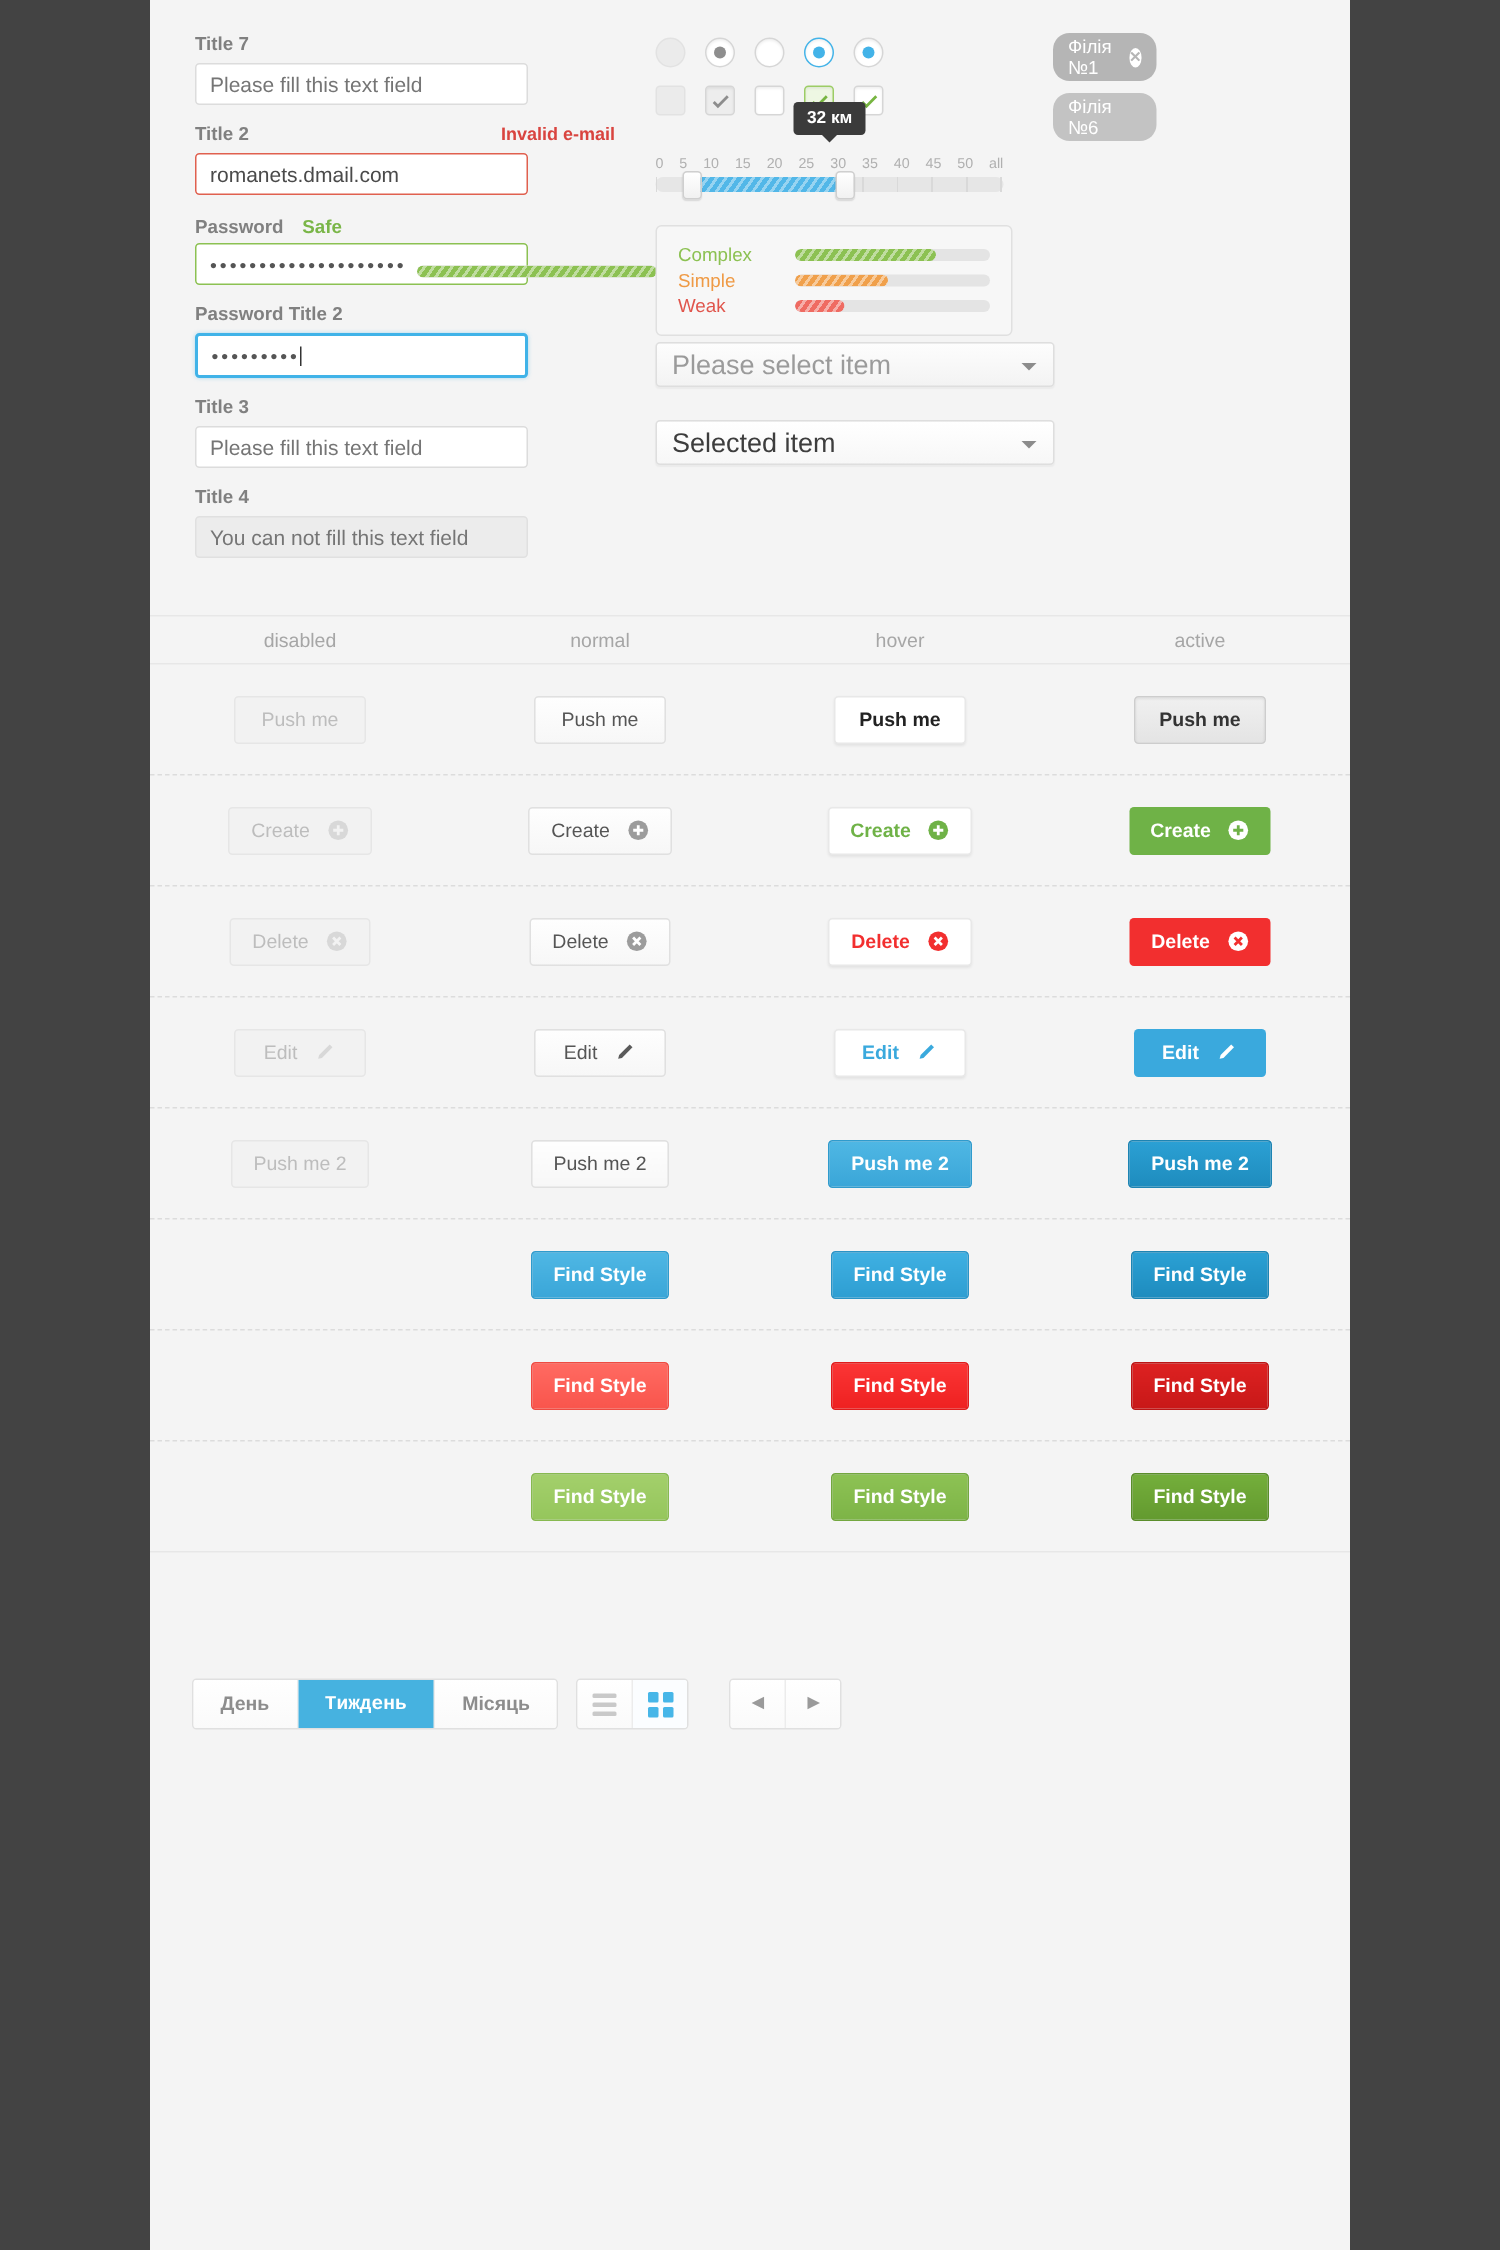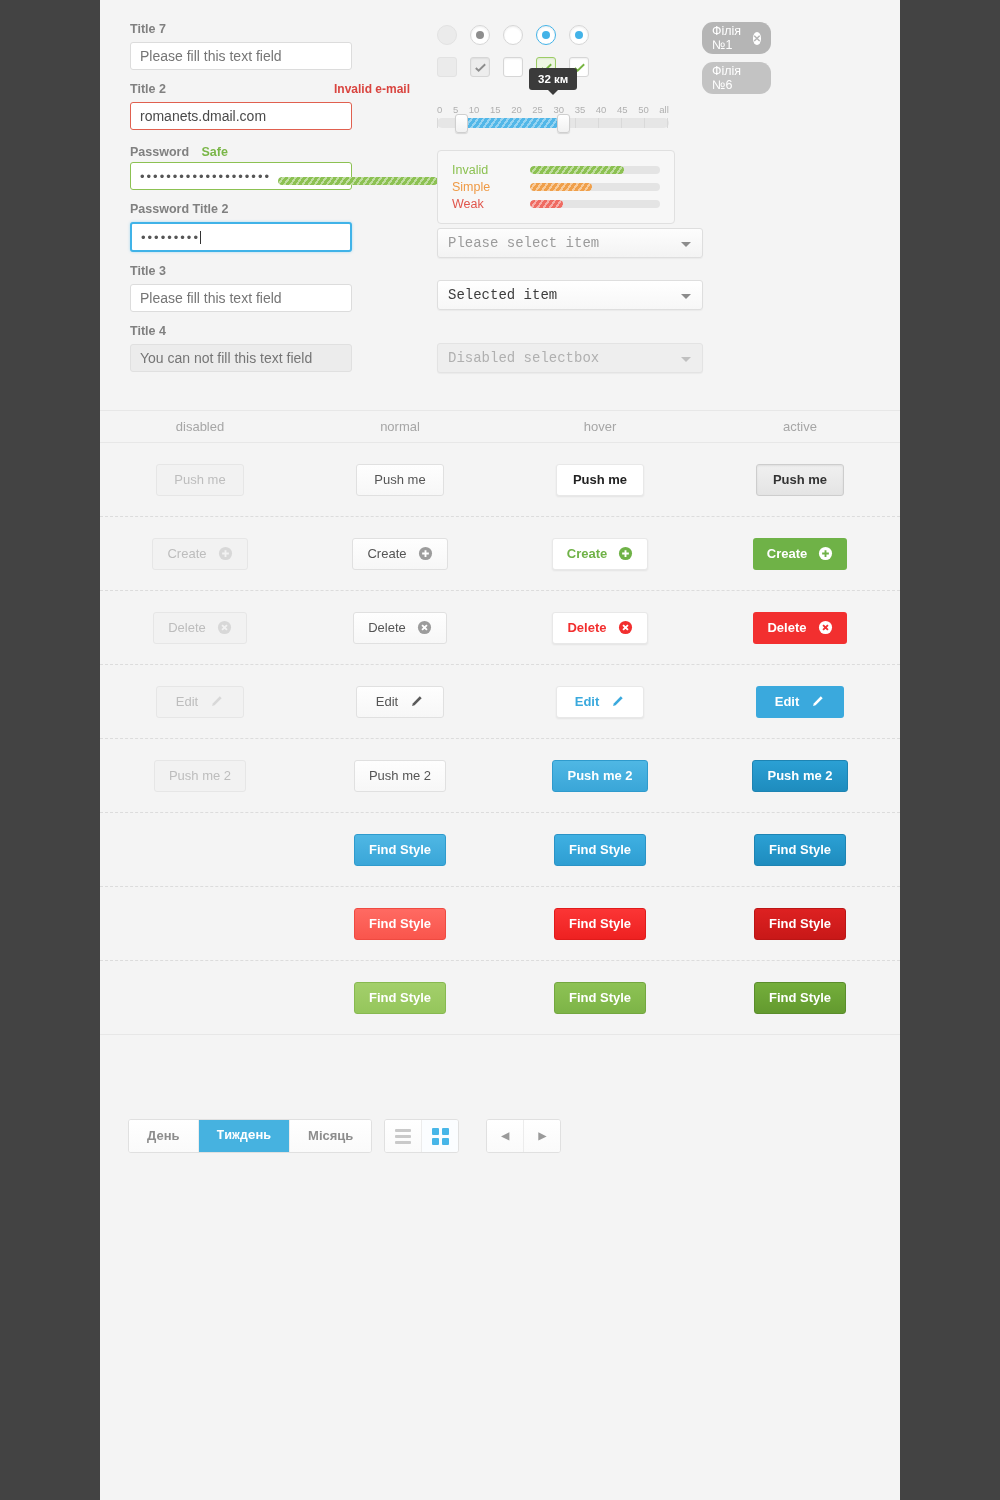--- a/index.html
+++ b/index.html
@@ -100,22 +100,22 @@
   .pwpanel { position:absolute; left:0px; top:128px; width:238px;
      background:#f7f7f7; border:1px solid #e0e0e0; border-radius:4px; padding:10px 14px; }
   .pwrow { display:flex; align-items:center; height:16px; margin:1px 0; }
   .pwrow .nm { width:78px; font-size:12.5px; }
   .pwrow .bar { flex:1; height:8px; border-radius:4px; background:#e4e4e4; overflow:hidden; }
   .pwrow .bar i { display:block; height:8px; border-radius:4px;
     background-image:repeating-linear-gradient(-55deg, rgba(255,255,255,.45) 0 2px, rgba(255,255,255,0) 2px 5px); }
 
   
   .sel { position:relative; width:266px; height:30px; border:1px solid #dedede; border-radius:3px;
-    background:linear-gradient(#fdfdfd,#f3f3f3); font-size:14px; color:#9b9b9b;
-    line-height:28px; padding:0 28px 0 10px; box-shadow:0 1px 1px rgba(0,0,0,.04);font-family:Liberation Mono, monospace; }
+    background:linear-gradient(#fdfdfd,#f3f3f3); font-size:18px; color:#9b9b9b;
+    line-height:28px; padding:0 28px 0 10px; box-shadow:0 1px 1px rgba(0,0,0,.04); }
   .sel.val { color:#3d3d3d; background:linear-gradient(#ffffff,#f7f7f7); }
   .sel.dis { background:#eeeeee; border-color:#e3e3e3; color:#b0b0b0; }
   .sel .cv { position:absolute; right:11px; top:13px; width:0; height:0;
     border-left:5px solid transparent; border-right:5px solid transparent; border-top:5px solid #8c8c8c; }
   .sel.dis .cv { border-top-color:#c0c0c0; }
 
   
   .btn-section { border-top:1px solid #e7e7e7; }
   .bhead { display:flex; height:32px; align-items:center; border-bottom:1px solid #e7e7e7;}
   .bhead div { flex:1; text-align:center; font-size:13px; color:#a6a6a6; }
@@ -291,21 +291,21 @@
         <div class="sl-track">
           <div class="sl-fill"></div>
           <div class="sl-handle" style="left:18px;"></div>
           <div class="sl-handle" style="left:120px;"></div>
         </div>
         <div class="sl-tip">32 км</div>
       </div>
 
       <div class="pwpanel">
         <div class="pwrow">
-          <span class="nm" style="color:#8cc152">Invalid</span>
+          <span class="nm" style="color:#8cc152">Complex</span>
           <span class="bar">
               <i style="width:72%;background-color:#8cc152"></i>
             </span>
         </div>
         <div class="pwrow">
           <span class="nm" style="color:#ef9a45">Simple</span>
           <span class="bar">
               <i style="width:48%;background-color:#f0a04b"></i>
             </span>
         </div>
@@ -317,24 +317,20 @@
         </div>
       </div>
 
       <div style="position:absolute; left:0; top:206px;">
         <div class="sel">
           <span>Please select item</span>
           <span class="cv"></span>
         </div>
         <div class="sel val" style="margin-top:22px;">
           <span>Selected item</span>
-          <span class="cv"></span>
-        </div>
-        <div class="sel dis" style="margin-top:33px;">
-          <span>Disabled selectbox</span>
           <span class="cv"></span>
         </div>
       </div>
     </div>
   </div>
 
   <div class="btn-section">
     <div class="bhead">
       <div>disabled</div>
       <div>normal</div>

